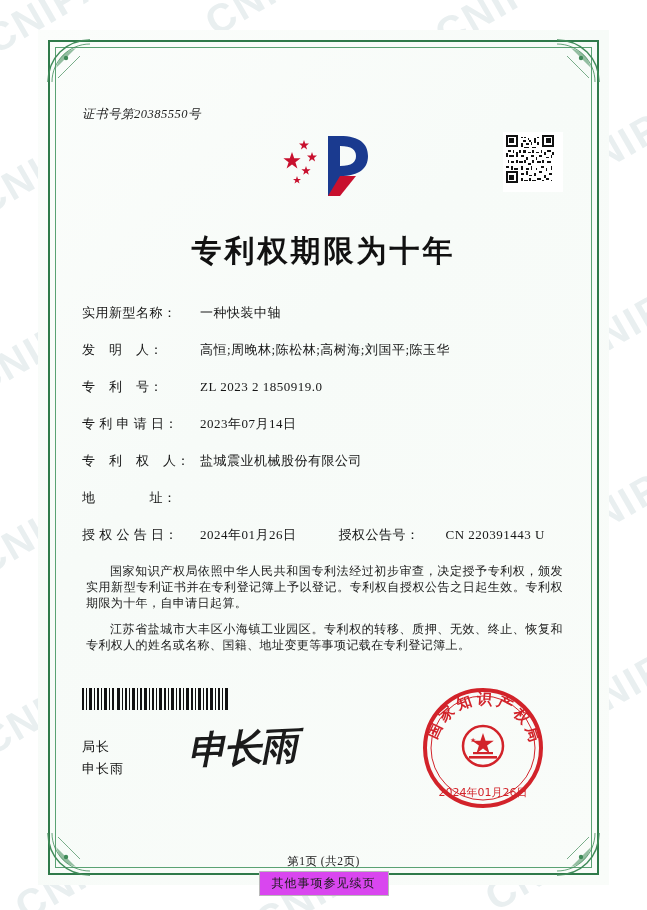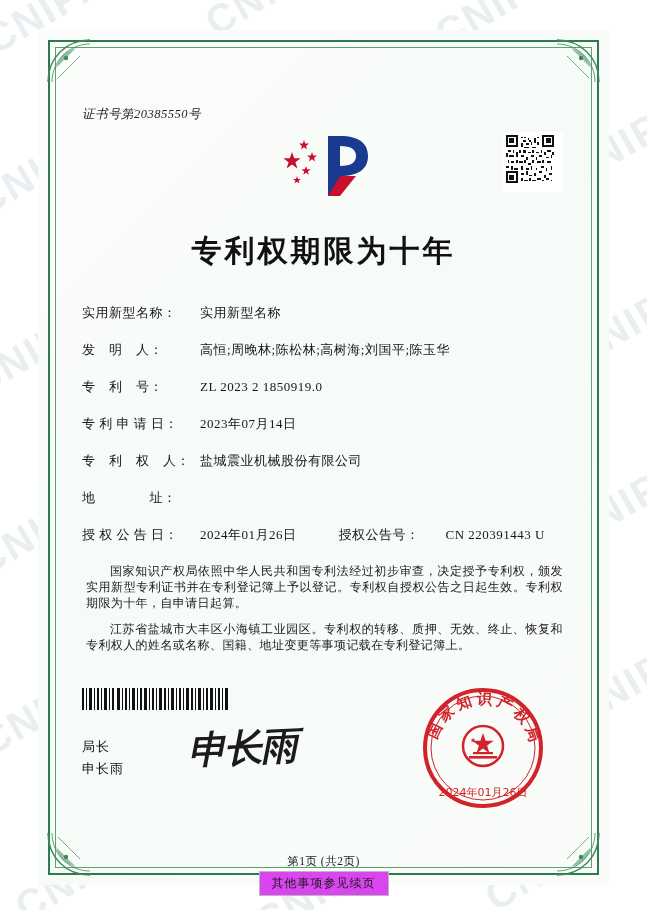--- a/index.html
+++ b/index.html
@@ -417,21 +417,21 @@
         </svg>
       </div>
     </div>
 
     <div class="title">专利权期限为十年</div>
 
     <div class="fields">
 
       <div class="field-row">
         <div class="field-label w-long">实用新型名称：</div>
-        <div class="field-value">实用新型名称</div>
+        <div class="field-value">一种快装中轴</div>
       </div>
 
       <div class="field-row">
         <div class="field-label w-long">发　明　人：</div>
         <div class="field-value">高恒;周晚林;陈松林;高树海;刘国平;陈玉华</div>
       </div>
 
       <div class="field-row">
         <div class="field-label w-long">专　利　号：</div>
         <div class="field-value">ZL 2023 2 1850919.0</div>

